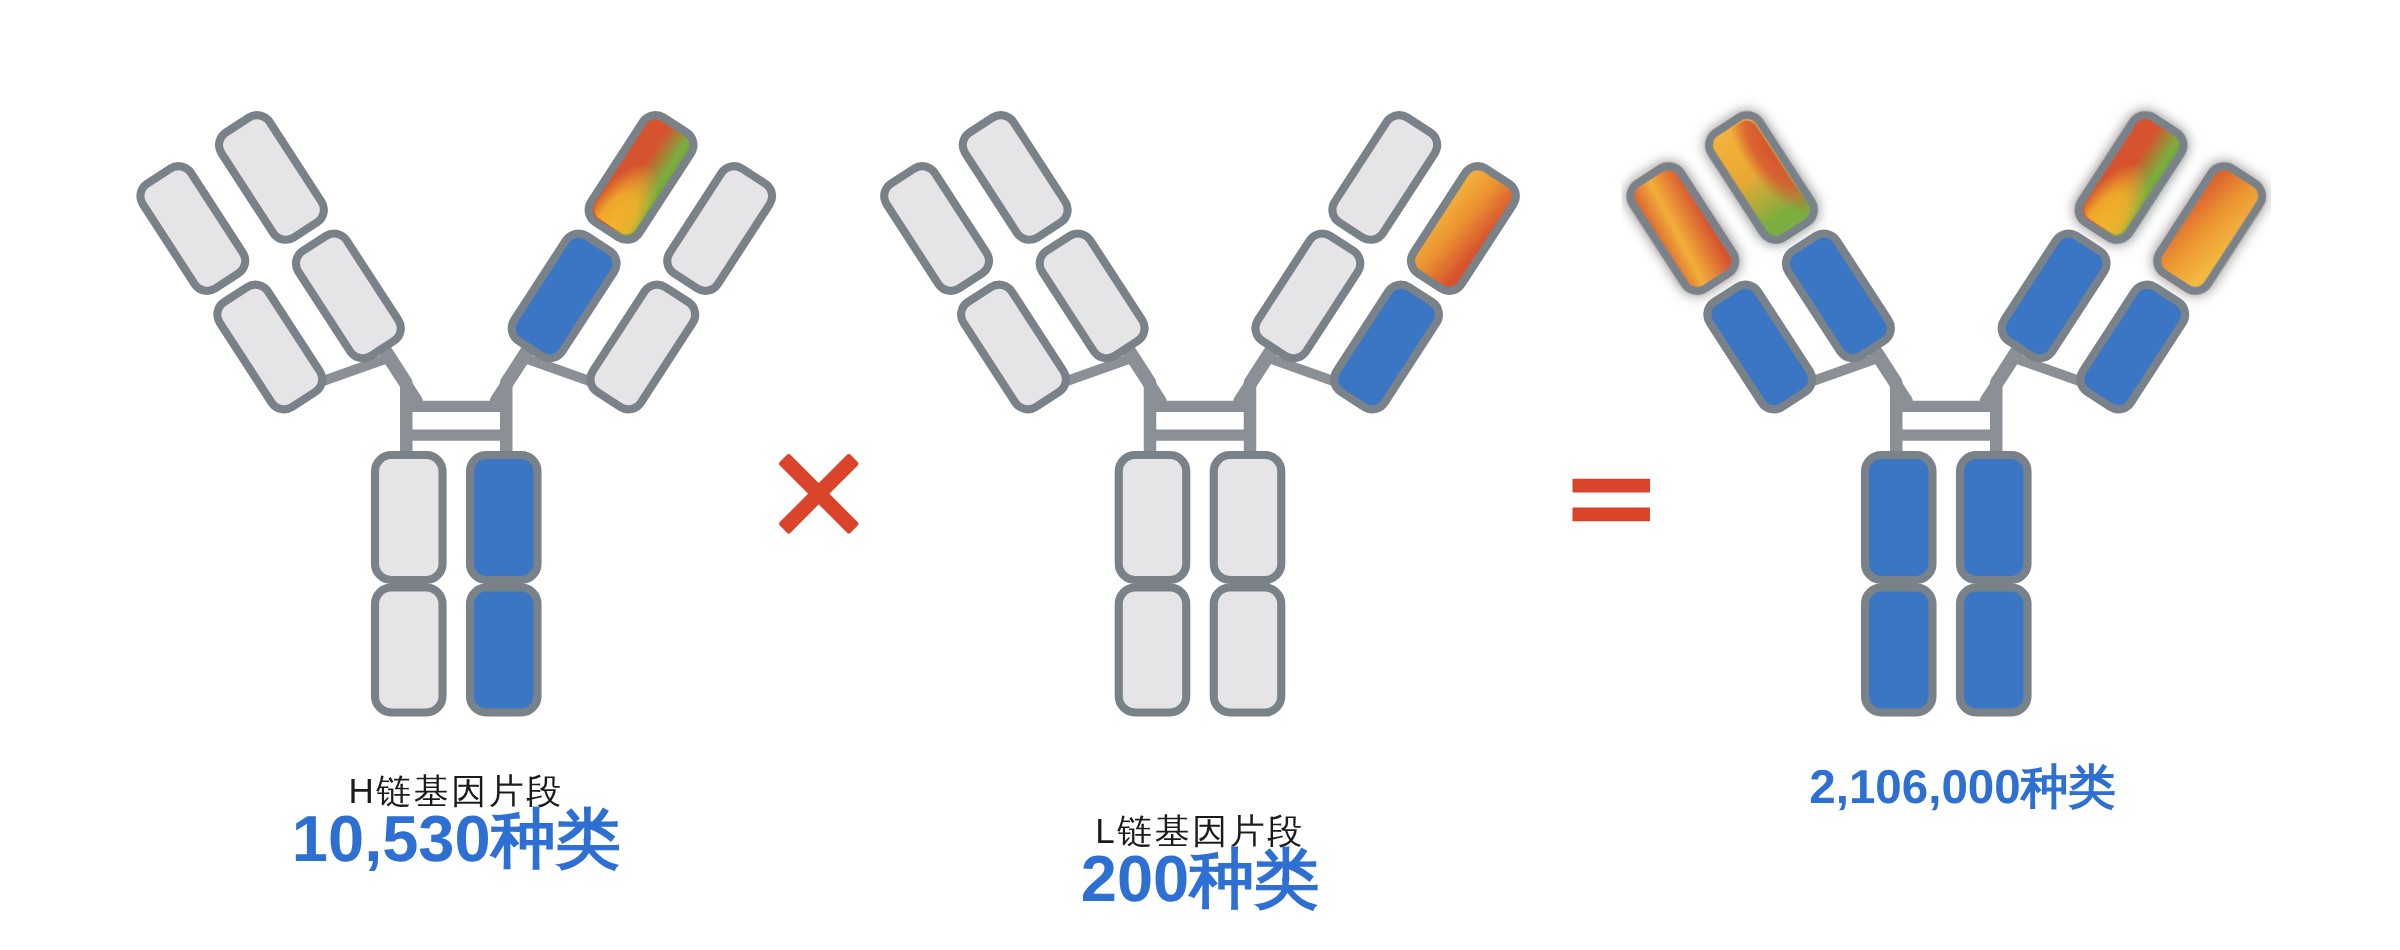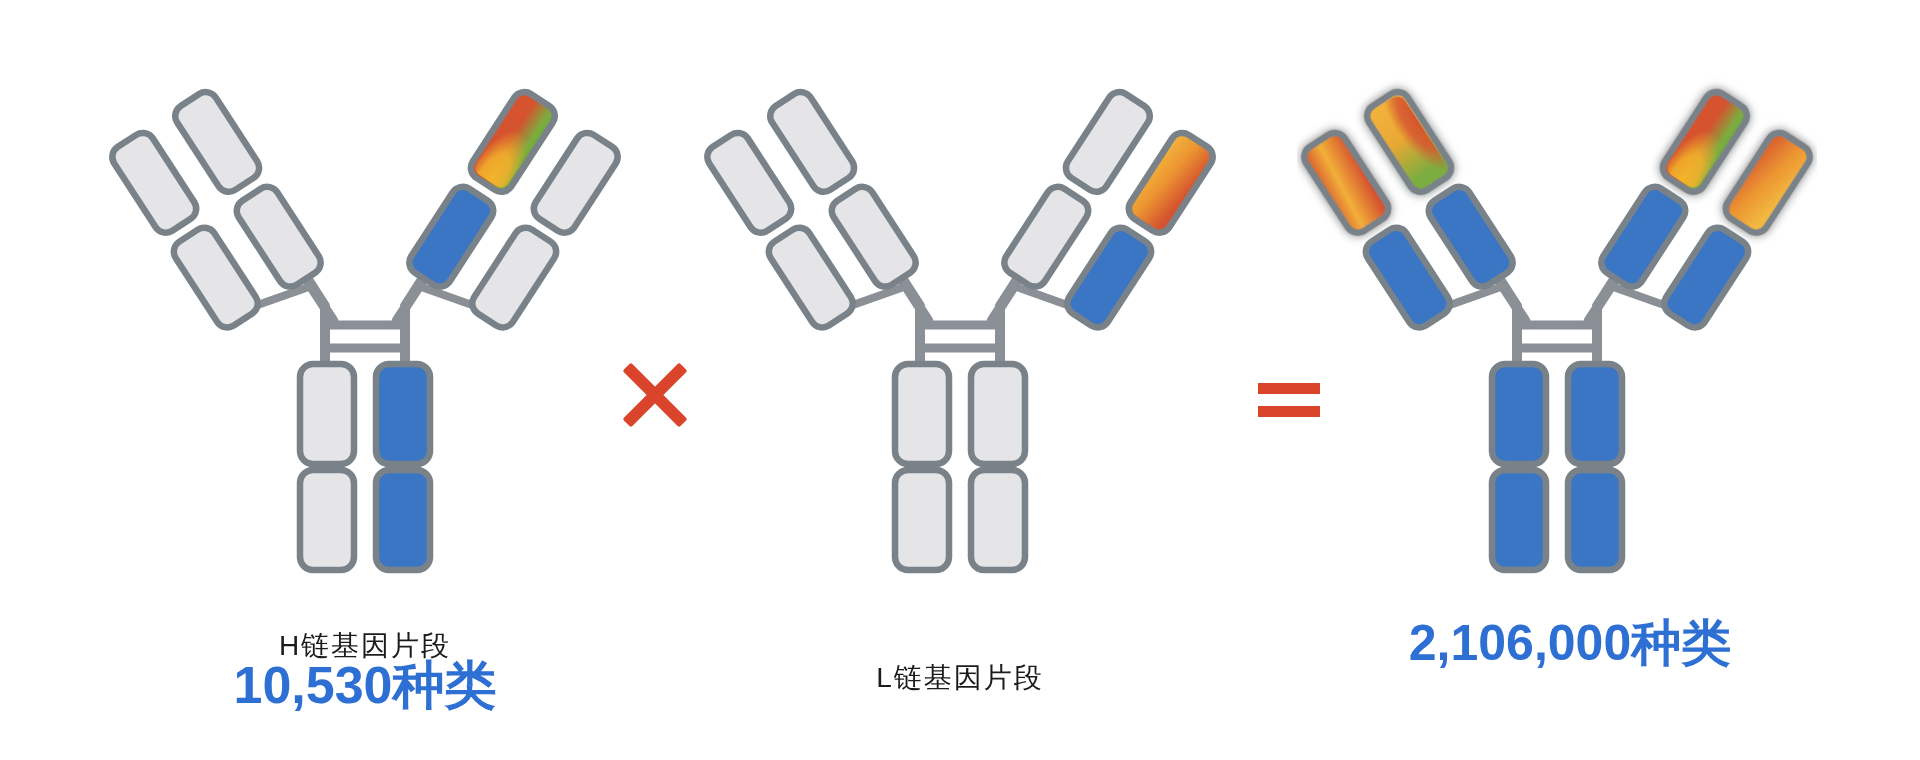--- a/index.html
+++ b/index.html
@@ -9,26 +9,26 @@
   }
   svg.ab { position:absolute; top:0; width:520px; height:600px; }
   .seg  { stroke:var(--outline_gray,#7A8289); stroke-width:6.5; }
   .f-gray { fill:var(--segment_gray,#E5E5E7); }
   .f-blue { fill:var(--segment_blue,#3B76C5); }
   .skel { stroke:var(--skeleton_gray,#8A9095); stroke-width:10; fill:none;
           stroke-linecap:round; stroke-linejoin:round; }
   .skel.thin { stroke-width:8; }
   .skel.bar  { stroke-width:9; stroke-linecap:butt; }
 
-  .caption { position:absolute; width:520px; text-align:center;margin-top:13px; }
+  .caption { position:absolute; width:520px; text-align:center; }
   .cap-title { font-size:28px; font-weight:500; color:var(--title_text,#1B1B1B);
                line-height:34px; letter-spacing:2px; }
   .cap-value { font-size:52px; font-weight:700; color:var(--value_blue,#2D6FD2);
                line-height:44px; }
-  .cap-value.small { font-size:50px; }
+  .cap-value.small { font-size:38px; }
 
   .op { position:absolute; }
   .sr { position:absolute; width:1px; height:1px; overflow:hidden; opacity:0;
         white-space:nowrap; pointer-events:none; }
   #op-times { left:613px; top:353px; width:84px; height:84px; }
   #op-times .xbar { position:absolute; left:2px; top:36px; width:80px; height:12px;
         background:var(--accent_red,#D9442A); border-radius:2px; }
   #op-times .r45  { transform:rotate(45deg); }
   #op-times .rm45 { transform:rotate(-45deg); }
   #op-equals { left:1258px; top:383px; width:62px; }
@@ -208,18 +208,19 @@
       <rect class="seg f-blue" x="271" y="470" width="54" height="100" rx="13"></rect>
     </g>
   </svg>
 
   <div class="caption" style="left:105px; top:616px">
     <div class="cap-title">H链基因片段</div>
     <div class="cap-value">10,530种类</div>
   </div>
   <div class="caption" style="left:700px; top:648px">
     <div class="cap-title">L链基因片段</div>
+    <div class="cap-value">200种类</div>
   </div>
   <div class="caption" style="left:1310px; top:608px">
     <div class="cap-value small">2,106,000种类</div>
   </div>
 
 </div>
 
 </body></html>

